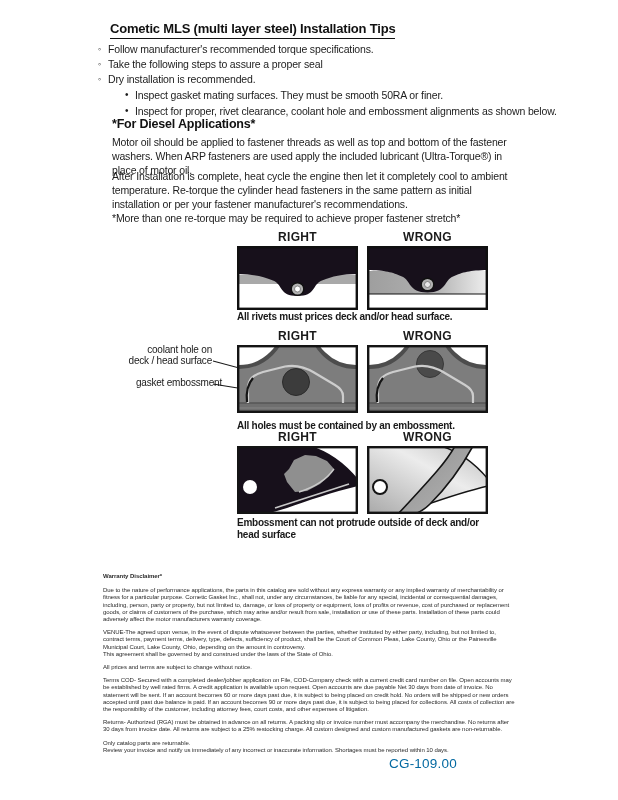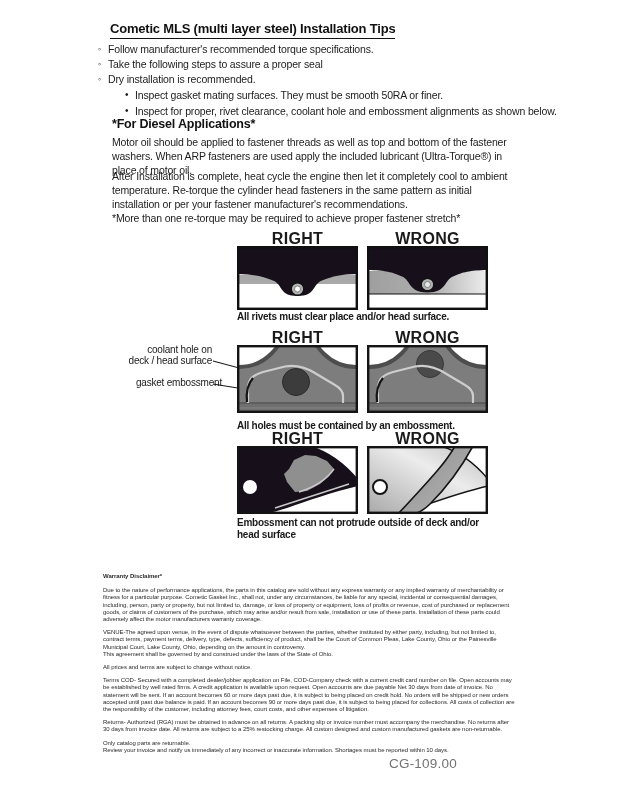--- a/index.html
+++ b/index.html
@@ -12,30 +12,30 @@
     font-size:13px;font-weight:bold;letter-spacing:-0.2px;color:#111;
     border-bottom:1.6px solid #111;padding-bottom:2px;white-space:nowrap;
   }
   .bullets{font-size:10.5px;letter-spacing:-0.15px;line-height:15px;color:#1c1c1c;}
   .bullet-row{white-space:nowrap;}
   .bullet-glyph{display:inline-block;width:10px;font-size:9px;vertical-align:1px;}
   .sub{padding-left:27px;}
   .sub .bullet-glyph{font-size:10px;}
   .sec-head{font-size:12.5px;font-weight:bold;letter-spacing:-0.2px;color:#111;white-space:nowrap;}
   .para{font-size:10.5px;letter-spacing:-0.15px;line-height:13.8px;width:408px;margin:0;}
-  .dg-head{font-size:16px;font-weight:bold;letter-spacing:0.3px;color:#1a1a1a;width:121px;text-align:center;}
+  .dg-head{font-size:12px;font-weight:bold;letter-spacing:0.3px;color:#1a1a1a;width:121px;text-align:center;}
   .caption{font-size:10px;letter-spacing:-0.25px;font-weight:600;color:#1a1a1a;}
   .cap-wrap{width:260px;line-height:12px;}
   .panel{display:block;}
   .lbl{font-size:10px;letter-spacing:-0.2px;line-height:11px;color:#1a1a1a;text-align:right;width:112px;}
   .legal{width:414px;font-size:6px;line-height:7.2px;letter-spacing:-0.05px;color:#2a2a2a;}
   .legal p{margin:0 0 6px 0;}
   .legal p.cont{margin-top:-6px;}
   .legal .lg-head{font-weight:bold;margin-bottom:7px;}
-  .doc-code{font-size:13.5px;letter-spacing:0.2px;color:#737373;}
+  .doc-code{font-size:13.5px;letter-spacing:0.2px;color:#0369a1;}
 </style>
 </head>
 <body>
 
 <div class="page">
 
   <div class="abs title" style="left:110px;top:21px;">Cometic MLS (multi layer steel) Installation Tips</div>
 
   <div class="abs bullets" style="left:98px;top:42px;">
     <div class="bullet-row"><span class="bullet-glyph">◦</span><span>Follow manufacturer's recommended torque specifications.</span></div>
@@ -74,21 +74,21 @@
     <rect x="0" y="0" width="121" height="64" fill="#ffffff"></rect>
     <rect x="0" y="25" width="121" height="23" fill="url(#deckGrad)"></rect>
     <rect x="0" y="48" width="121" height="16" fill="#ffffff"></rect>
     <line x1="0" y1="48" x2="121" y2="48" stroke="#101010" stroke-width="1.2"></line>
     <path d="M0,0 H121 V24 C102,24.5 96,26 86,30.5 C77,34 80,46.5 60.5,46.5 C41,46.5 44,34 35,30.5 C25,26 19,24.5 0,24 Z" fill="#17101b"></path>
     <circle cx="60.5" cy="38.5" r="6.3" fill="#b3b3b3" stroke="#101010" stroke-width="1.4"></circle>
     <circle cx="60.5" cy="38.5" r="3" fill="#e8e8e8" stroke="#5f5f5f" stroke-width="0.7"></circle>
     <rect x="1.2" y="1.2" width="118.6" height="61.6" fill="none" stroke="#101010" stroke-width="2.4"></rect>
   </svg>
 
-  <div class="abs caption" style="left:237px;top:311px;">All rivets must clear place and/or head surface.</div>
+  <div class="abs caption" style="left:237px;top:311px;">All rivets must prices deck and/or head surface.</div>
 
   <div class="abs dg-head" style="left:237px;top:329px;">RIGHT</div>
   <div class="abs dg-head" style="left:367px;top:329px;">WRONG</div>
 
   <div class="abs lbl" style="left:100px;top:344px;">
     <div>coolant hole on</div>
     <div>deck / head surface</div>
   </div>
   <div class="abs lbl" style="left:110px;top:377px;">gasket embossment</div>
 

